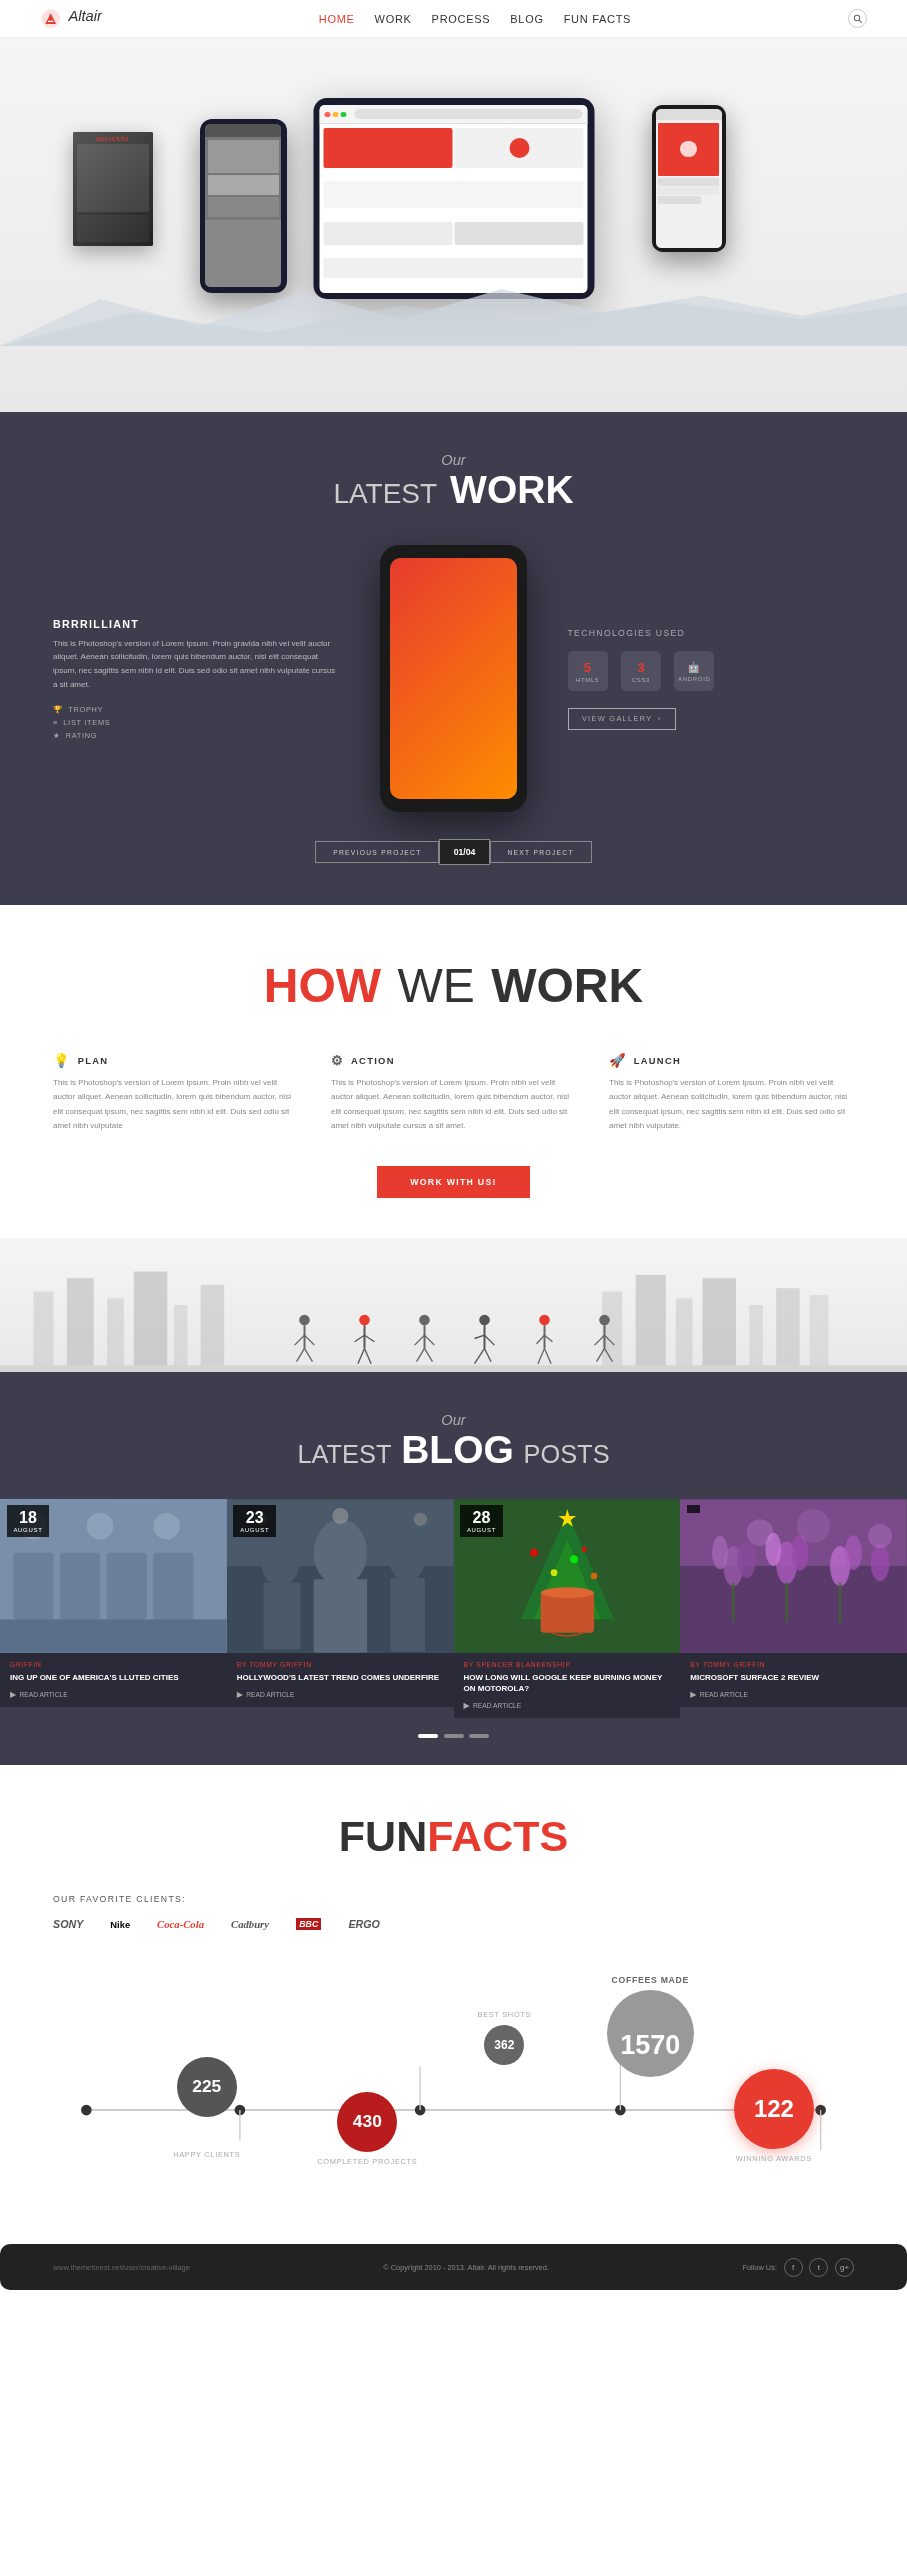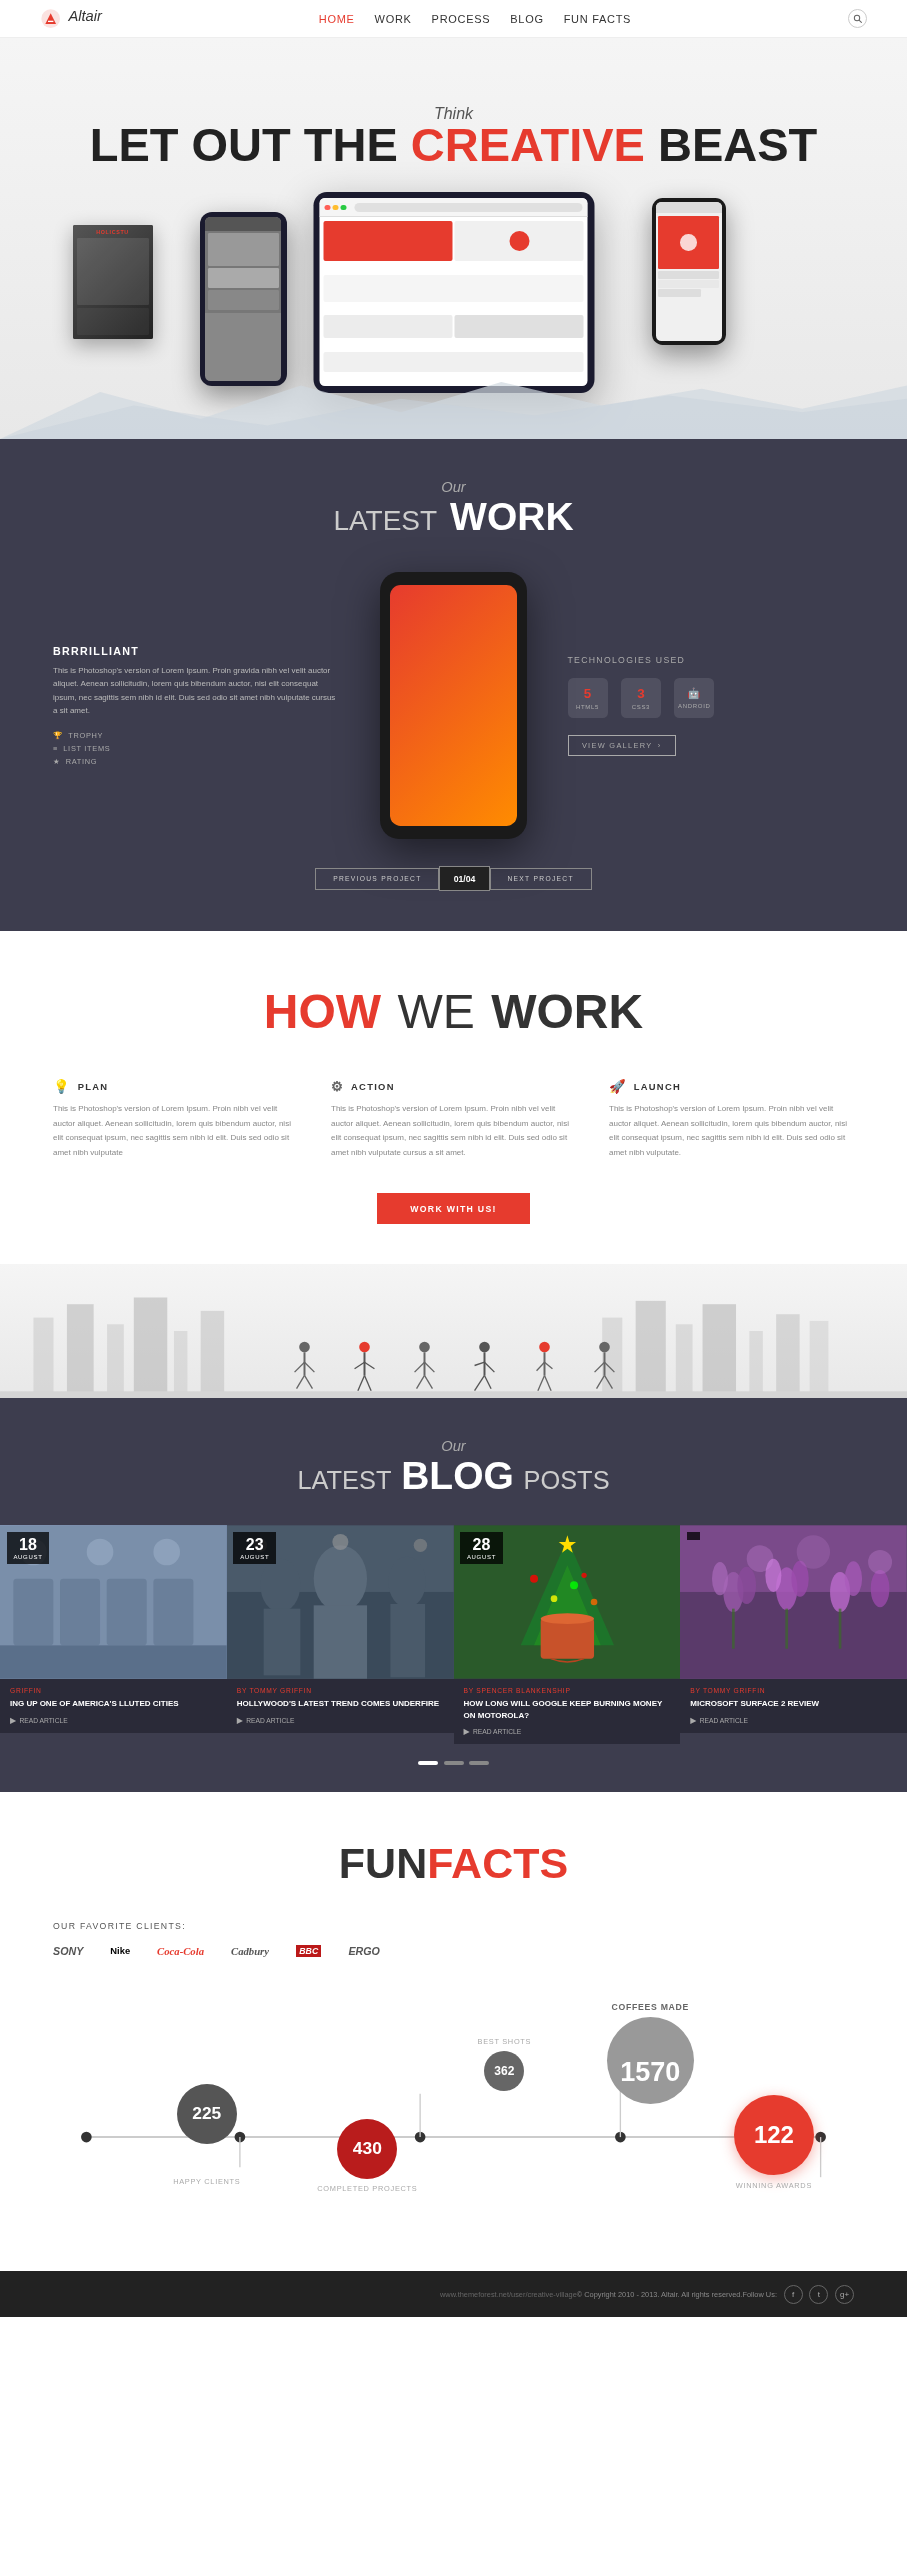--- a/index.html
+++ b/index.html
@@ -127,21 +127,21 @@
       background: #888; display: flex; align-items: center; justify-content: center;
       flex-direction: column; color: #fff;
     }
     .stat-num-large { font-size: 24px; font-weight: 900; line-height: 1; }
     .stat-num-medium { font-size: 17.4px; font-weight: 900; line-height: 1; }
     .stat-num-small { font-size: 12px; font-weight: 700; line-height: 1; }
     .stat-label-above { font-size: 7.4px; color: #aaa; text-align: right; margin-bottom: 5.3px; letter-spacing: 0.7px; text-transform: uppercase; }
     .stat-label-below { font-size: 7.4px; color: #aaa; text-align: center; margin-top: 5.3px; letter-spacing: 0.7px; text-transform: uppercase; }
 
     
-    .footer { background: #222; padding: 13.4px 53px; display: flex; align-items: center; justify-content: flex-end; }
+    .footer { background: #222; padding: 13.4px 53px; display: flex; align-items: center; justify-content: space-between; border-radius: 10px; }
     .footer-follow { display: flex; align-items: center; gap: 6.7px; font-size: 7.4px; color: #888; }
     .social-icon { width: 19px; height: 19px; border-radius: 50%; border: 0.7px solid #666; display: flex; align-items: center; justify-content: center; color: #aaa; font-size: 8px; cursor: pointer; }
 
     .hero-inner { text-align: center; padding: 27px 53px 0; }
   </style>
 </head>
 <body>
 
 <nav class="navbar">
   <div class="navbar-logo">
@@ -161,28 +161,20 @@
   </div>
   <div class="navbar-search">
     <svg width="9.4" height="9.4" viewBox="0 0 14 14">
       <circle cx="6" cy="6" r="4" stroke="#666" stroke-width="1.5" fill="none"></circle>
       <line x1="9" y1="9" x2="13" y2="13" stroke="#666" stroke-width="1.5"></line>
     </svg>
   </div>
 </nav>
 
 <section class="hero">
-  <div class="hero-inner">
-    <div style="font-size:16px; font-style:italic; color:#555; margin-bottom:-6.7px;">Think</div>
-    <div>
-      <span style="font-size:47px; font-weight:900; text-transform:uppercase; color:#222;">LET OUT THE</span>
-      <span style="font-size:47px; font-weight:900; text-transform:uppercase; color:#e63b2e; margin: 0 10px;">CREATIVE</span>
-      <span style="font-size:47px; font-weight:900; text-transform:uppercase; color:#222;">BEAST</span>
-    </div>
-  </div>
 
   <div style="position:relative; width:100%; height:254px; margin-top:13.4px;">
 
     <div style="position:absolute; left:50%; transform:translateX(-50%); top:6.7px; width:281px; height:201px; background:#1a1a2e; border-radius:13.4px; padding:6.7px; box-shadow:0 13.4px 40px rgba(0,0,0,0.3);">
       <div style="width:100%; height:100%; background:#fff; border-radius:5.3px; overflow:hidden;">
         <div style="height:19px; background:#f5f5f5; border-bottom:0.7px solid #ddd; display:flex; align-items:center; padding:0 5.3px; gap:2.7px;">
           <div style="width:5.3px;height:5.3px;border-radius:50%;background:#ff5f57;"></div>
           <div style="width:5.3px;height:5.3px;border-radius:50%;background:#ffbd2e;"></div>
           <div style="width:5.3px;height:5.3px;border-radius:50%;background:#28ca41;"></div>
           <div style="flex:1;height:9.4px;background:#e0e0e0;border-radius:4.7px;margin-left:5.3px;"></div>

